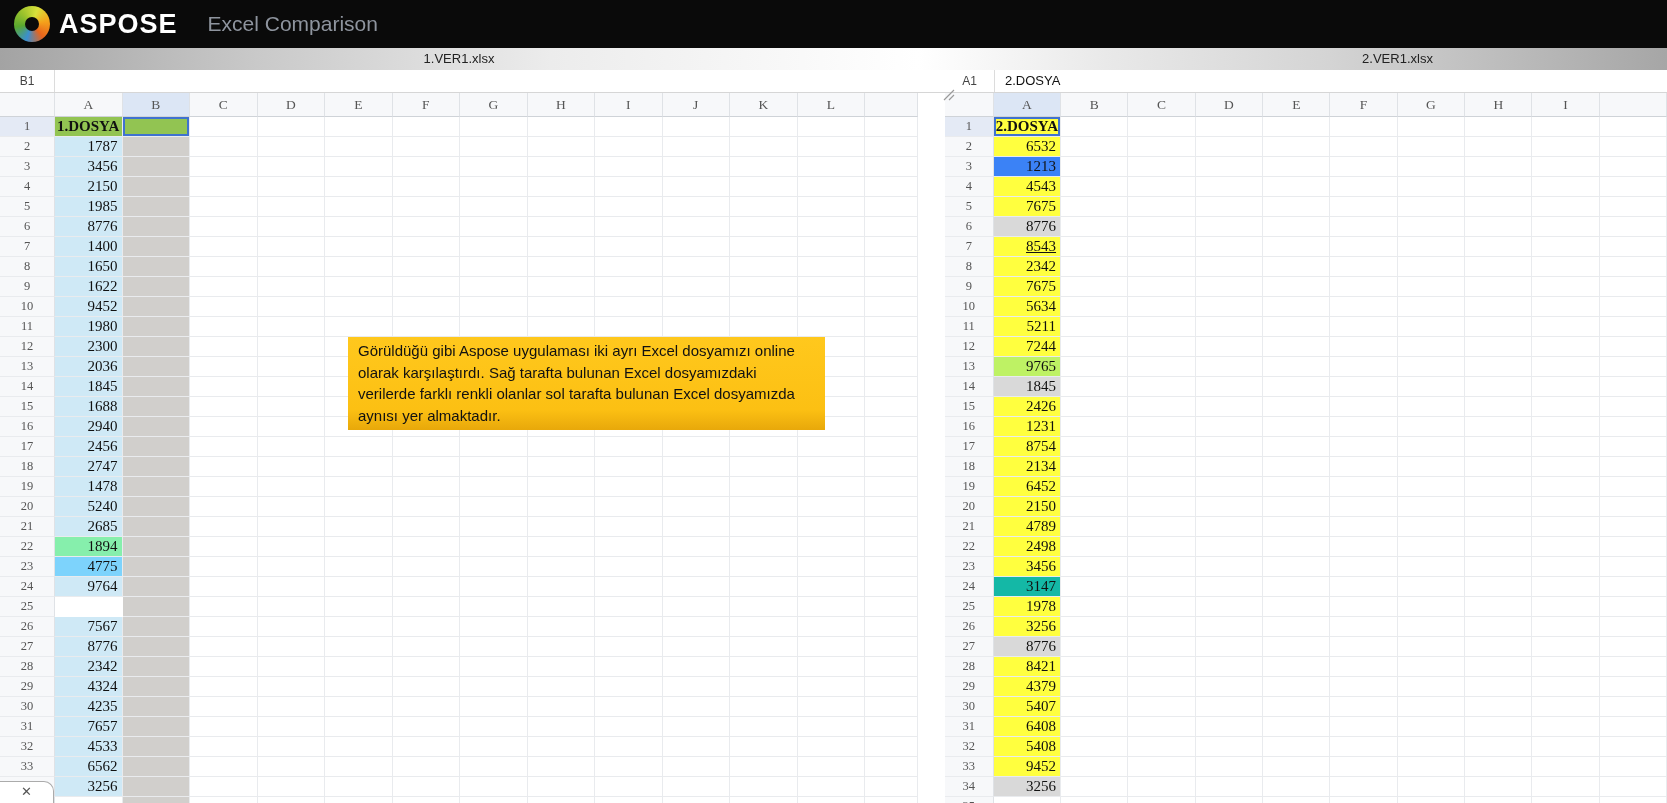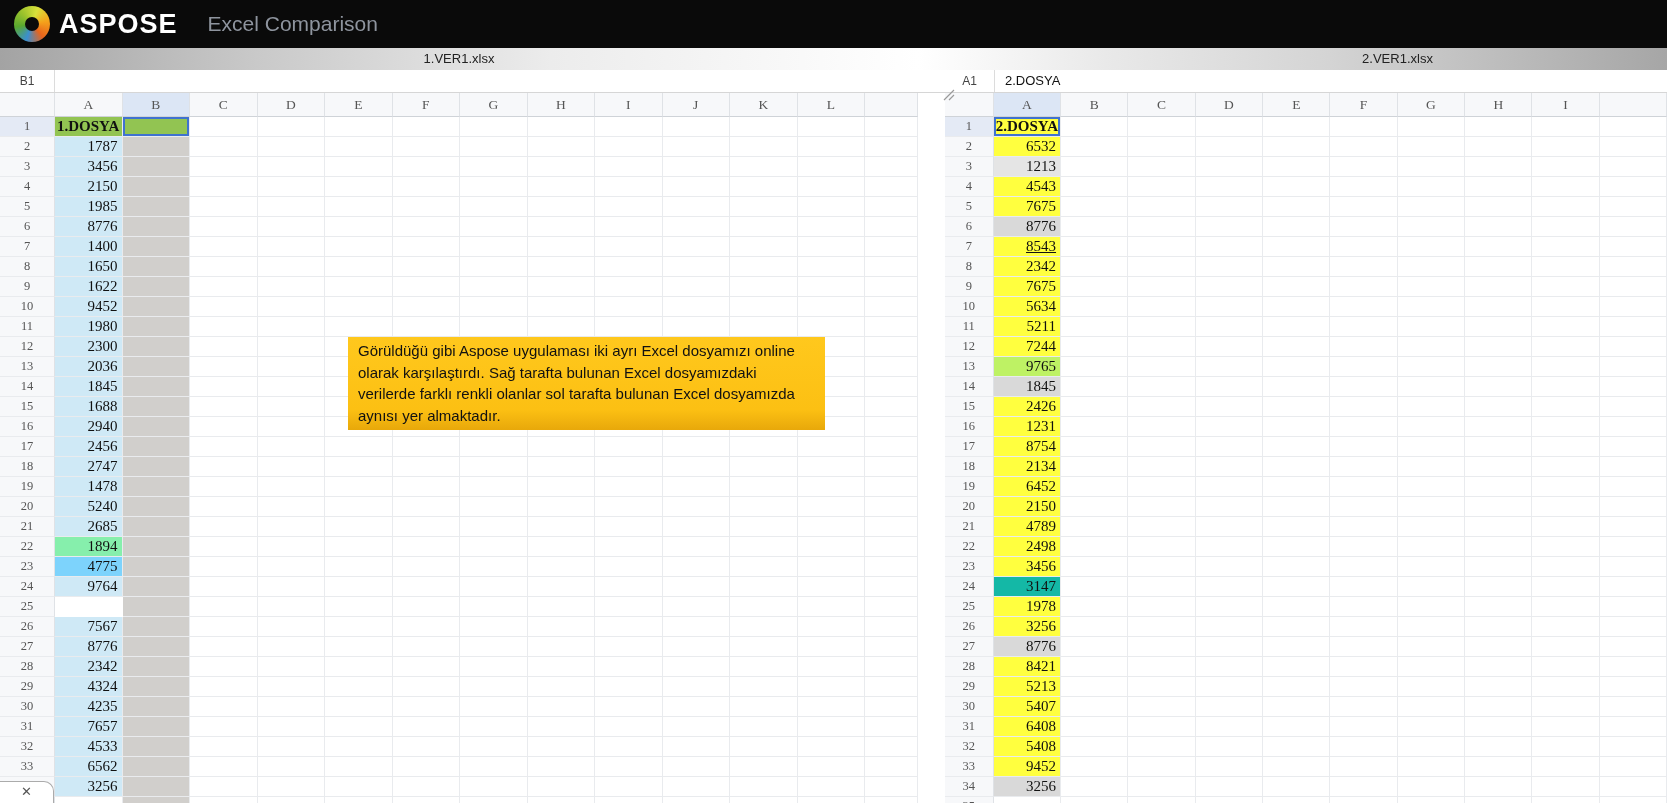--- a/index.html
+++ b/index.html
@@ -713,21 +713,21 @@
             <div class="cell"></div>
             <div class="cell"></div>
             <div class="cell"></div>
             <div class="cell"></div>
             <div class="cell"></div>
             <div class="cell"></div>
             <div class="cell fill-r"></div>
           </div>
           <div class="grid-row">
             <div class="rownum">3</div>
-            <div class="cell" style="background: #e5e5e5;">1213</div>
+            <div class="cell" style="background: #3b82f6;">1213</div>
             <div class="cell"></div>
             <div class="cell"></div>
             <div class="cell"></div>
             <div class="cell"></div>
             <div class="cell"></div>
             <div class="cell"></div>
             <div class="cell"></div>
             <div class="cell"></div>
             <div class="cell fill-r"></div>
           </div>
@@ -1051,21 +1051,21 @@
             <div class="cell"></div>
             <div class="cell"></div>
             <div class="cell"></div>
             <div class="cell"></div>
             <div class="cell"></div>
             <div class="cell"></div>
             <div class="cell fill-r"></div>
           </div>
           <div class="grid-row">
             <div class="rownum">29</div>
-            <div class="cell" style="background: rgb(255, 255, 63);">5213</div>
+            <div class="cell" style="background: rgb(255, 255, 63);">4379</div>
             <div class="cell"></div>
             <div class="cell"></div>
             <div class="cell"></div>
             <div class="cell"></div>
             <div class="cell"></div>
             <div class="cell"></div>
             <div class="cell"></div>
             <div class="cell"></div>
             <div class="cell fill-r"></div>
           </div>

